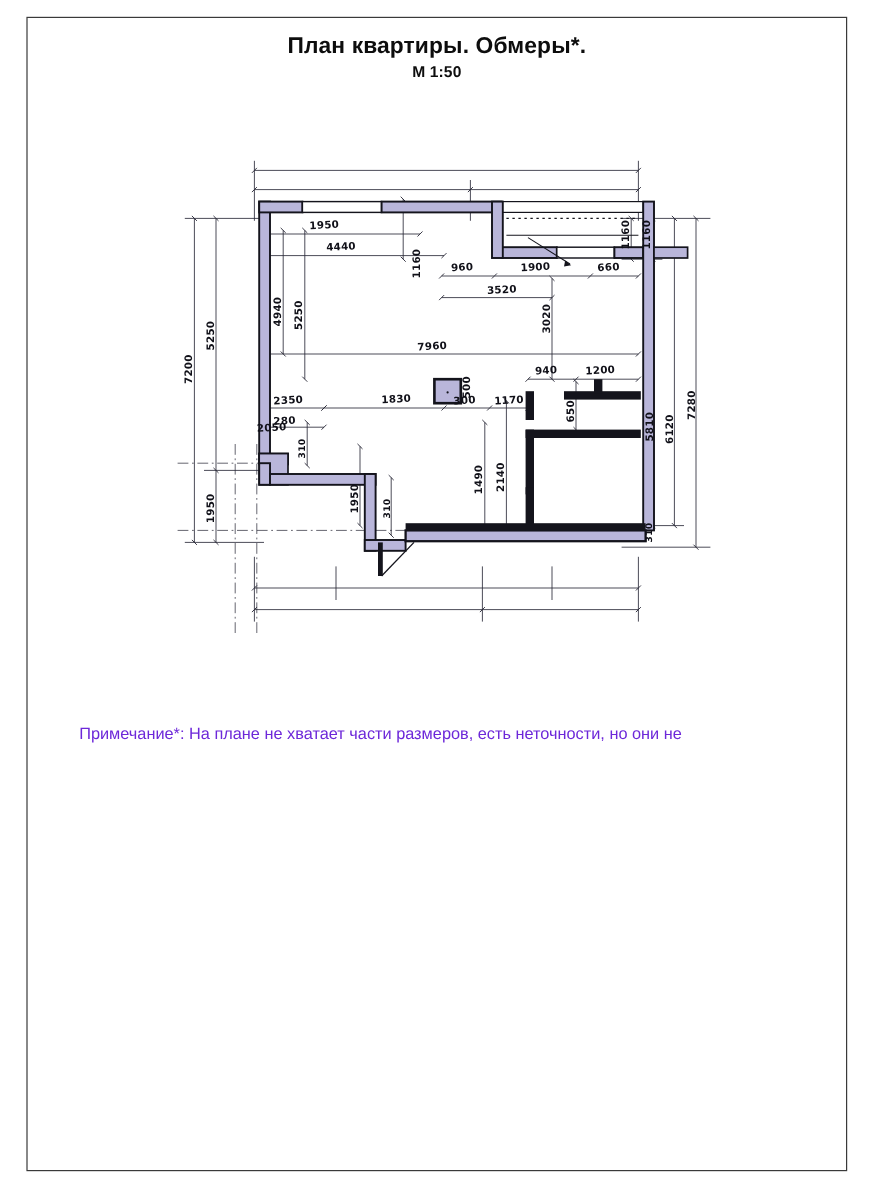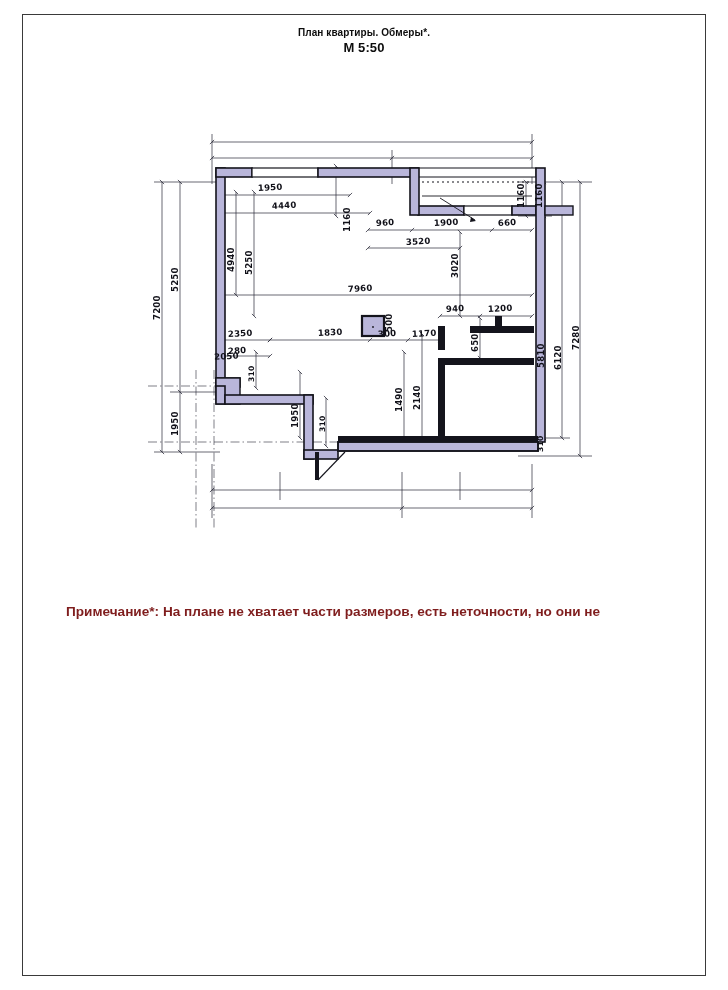--- a/index.html
+++ b/index.html
@@ -13,28 +13,28 @@
   .page-frame{
     position:absolute;left:22px;top:14px;width:684px;height:962px;
     border:1px solid #3a3a3a;box-sizing:border-box;background:#fff;
   }
   
   .title-block{
     position:absolute;left:0;top:26px;width:728px;text-align:center;
     line-height:1.32;
   }
   .title-line{
-    font-size:10px;font-weight:bold;letter-spacing:.1px;color:#0d0d0d;
+    font-size:19px;font-weight:bold;letter-spacing:.1px;color:#0d0d0d;
     display:block;
   }
   .title-line.scale{font-size:13px;}
   
   .footnote{
     position:absolute;left:66px;top:600px;width:600px;
-    font-size:13.6px;line-height:1.72;color:#7f1d1d;font-weight:bold;
+    font-size:13.6px;line-height:1.72;color:#6d28d9;
   }
   .footnote span{display:block;}
   
   .plan-canvas{
     position:absolute;left:140px;top:120px;width:460px;height:420px;
   }
   .plan-canvas svg{display:block;width:460px;height:420px;}
   
   .dimtxt{
     font-family:"DejaVu Sans", sans-serif;
@@ -44,21 +44,21 @@
   }
   .dimtxt.sm{font-size:7.6px;}
 </style>
 </head>
 <body>
 
 <div class="page-frame"></div>
 
 <div class="title-block">
   <span class="title-line">План квартиры. Обмеры*.</span>
-  <span class="title-line scale">М 5:50</span>
+  <span class="title-line scale">М 1:50</span>
 </div>
 
 <div class="plan-canvas">
 <svg viewBox="0 0 460 420" xmlns="http://www.w3.org/2000/svg">
 
   <defs>
     <marker id="tick" markerWidth="9" markerHeight="9" refX="4.5" refY="4.5" orient="auto">
       <path d="M1.5,7.5 L7.5,1.5" stroke="#2a2a38" stroke-width="1.1"></path>
     </marker>
   </defs>

